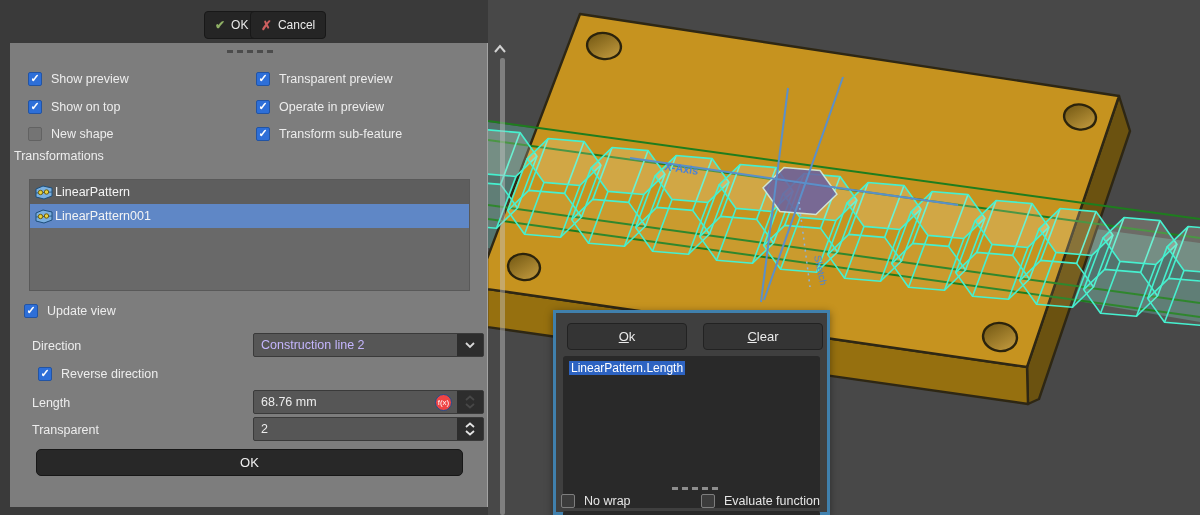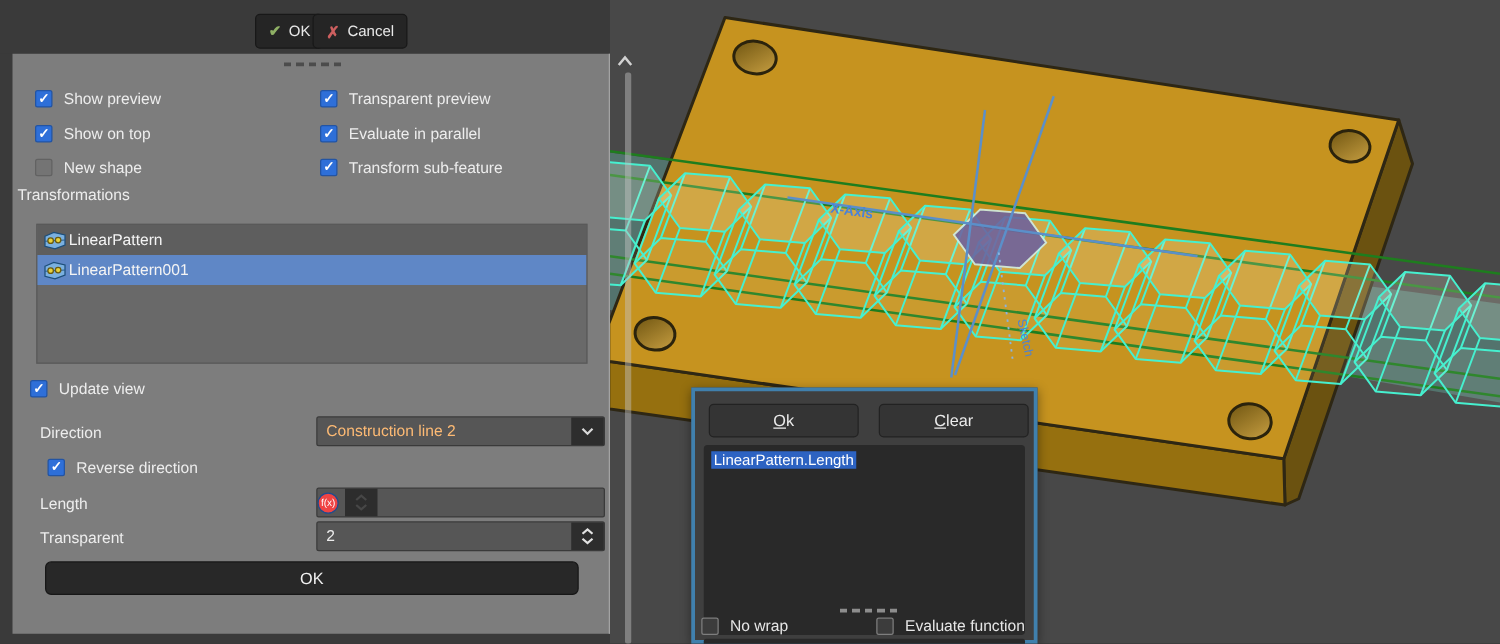--- a/index.html
+++ b/index.html
@@ -43,21 +43,21 @@
   .lbl{position:absolute;white-space:nowrap}
 
   .list{position:absolute;left:19px;top:136px;width:441px;height:112px;background:#696969;
     border:1px solid #595959}
   .list-row{height:24px;display:flex;align-items:center;gap:2px;padding-left:5px;color:#f4f4f4}
   .list-row.plain{background:#5e5e5e}
   .list-row.sel{background:#5f87c6}
   .lp-icon{width:18px;height:15px;flex:none}
 
   .combo{position:absolute;left:243px;top:290px;width:231px;height:24px;background:#565656;
-    border:1px solid #3a3a3a;border-radius:2px;display:flex;align-items:center;color:#fdba74}
+    border:1px solid #3a3a3a;border-radius:2px;display:flex;align-items:center;color:#c4b5fd}
   .combo .val{flex:1;padding-left:7px;font-size:12.5px;white-space:nowrap;overflow:hidden}
   .seg{width:26px;height:100%;background:#2d2d2d;display:flex;align-items:center;
     justify-content:center;flex:none}
 
   .field{position:absolute;width:231px;height:24px;background:#565656;border:1px solid #3a3a3a;
     border-radius:2px;display:flex;align-items:center;color:#ececec}
   .field .val{flex:1;padding-left:7px;font-size:12.5px;white-space:nowrap}
   .fx-badge{width:17px;height:17px;border-radius:50%;background:#ef4444;border:1px solid #1f4c8e;
     color:#fff;font-size:8px;display:flex;align-items:center;
     justify-content:center;margin-right:5px;flex:none}
@@ -187,21 +187,21 @@
     <div class="opt" style="left:246px;top:29px">
       <span class="cb on"></span>
       <span>Transparent preview</span>
     </div>
     <div class="opt" style="left:18px;top:57px">
       <span class="cb on"></span>
       <span>Show on top</span>
     </div>
     <div class="opt" style="left:246px;top:57px">
       <span class="cb on"></span>
-      <span>Evaluate in parallel</span>
+      <span>Operate in preview</span>
     </div>
     <div class="opt" style="left:18px;top:84px">
       <span class="cb"></span>
       <span>New shape</span>
     </div>
     <div class="opt" style="left:246px;top:84px">
       <span class="cb on"></span>
       <span>Transform sub-feature</span>
     </div>
 
@@ -243,20 +243,21 @@
       </span>
     </div>
 
     <div class="opt" style="left:28px;top:324px">
       <span class="cb on"></span>
       <span>Reverse direction</span>
     </div>
 
     <div class="lbl" style="left:22px;top:353px">Length</div>
     <div class="field" style="left:243px;top:347px">
+      <span class="val">68.76 mm</span>
       <span class="fx-badge">f(x)</span>
       <span class="seg spin">
         <svg width="12" height="14" viewBox="0 0 12 14">
           <polyline points="2,5 6,1.5 10,5" fill="none" stroke="#474747" stroke-width="1.8"></polyline>
           <polyline points="2,9 6,12.5 10,9" fill="none" stroke="#474747" stroke-width="1.8"></polyline>
         </svg>
       </span>
     </div>
 
     <div class="lbl" style="left:22px;top:380px">Transparent</div>

